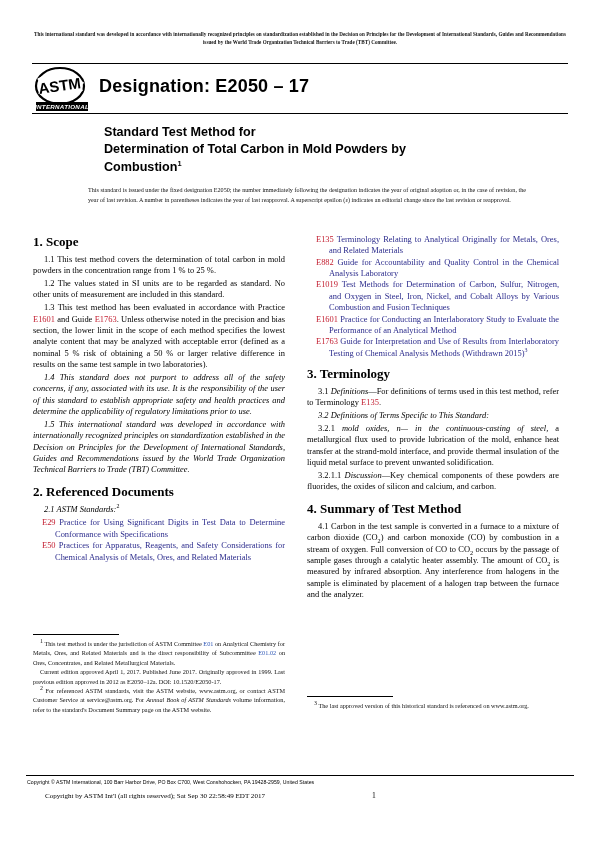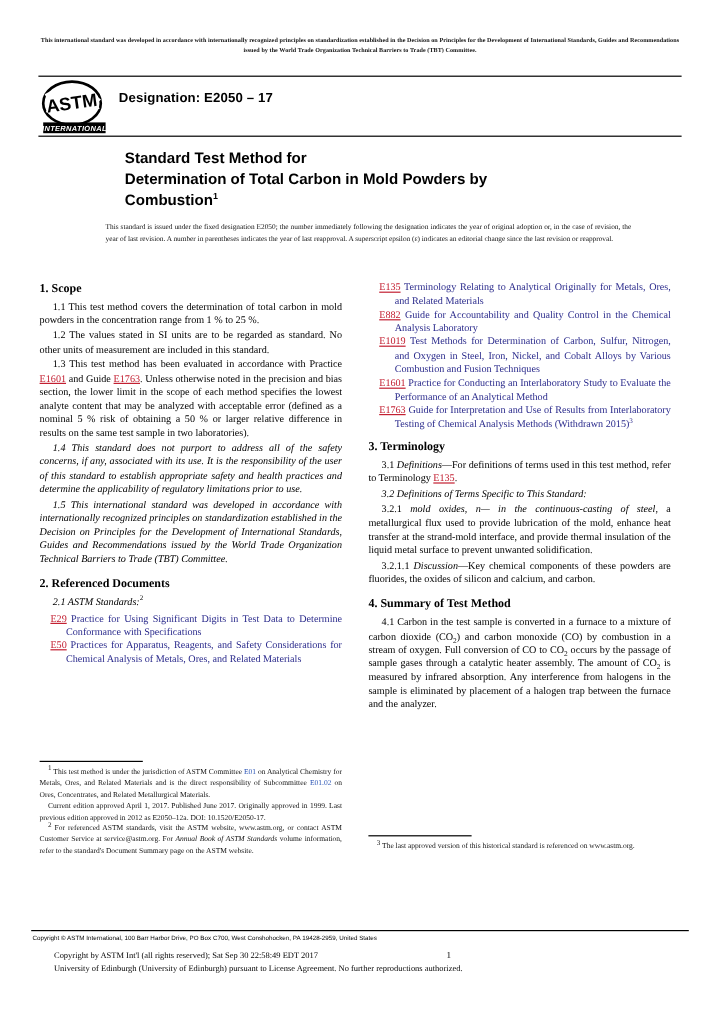--- a/index.html
+++ b/index.html
@@ -63,21 +63,21 @@
     height: 46px;
   }
   .logo-box svg { display:block; }
 
   .designation {
     position: absolute;
     left: 99px;
     top: 76px;
     font-family: "Liberation Sans", sans-serif;
     font-weight: bold;
-    font-size: 11px;
+    font-size: 18px;
     letter-spacing: 0.01em;
     color: #000;
   }
 
   
   .title {
     position: absolute;
     left: 104px;
     top: 124px;
     width: 472px;
@@ -114,21 +114,21 @@
     line-height: 1.345;
     text-align: justify;
     color: #000;
   }
   .col-left  { left: 33px; }
   .col-right { left: 307px; }
 
   h2.sec {
     font-family: "Liberation Serif", serif;
     font-weight: bold;
-    font-size: 10px;
+    font-size: 13px;
     margin: 0 0 3px 0;
     padding: 0;
     line-height: 1.3;
     text-align: left;
   }
   .sec-gap { height: 7px; }
 
   p.para {
     margin: 0 0 1.5px 0;
     text-indent: 11px;
@@ -143,21 +143,21 @@
     vertical-align: super;
     line-height: 0;
   }
   sub.sb {
     font-size: 6.2px;
     vertical-align: sub;
     line-height: 0;
   }
 
   
-  .lnk-code { color: #c32032; text-decoration: underline; }
+  .lnk-code { color: #c32032; }
   .lnk-desc { color: #2b2b8c; }
   .lnk-blue { color: #2b55b5; }
 
   
   ul.reflist {
     list-style: none;
     margin: 2px 0 0 0;
     padding: 0;
   }
   ul.reflist li {
@@ -326,18 +326,17 @@
     <div class="footnotes">
       <p><sup class="fn">3</sup><span> The last approved version of this historical standard is referenced on www.astm.org.</span></p>
     </div>
   </div>
 
   <div class="copyright-rule"></div>
   <div class="copyright">Copyright © ASTM International, 100 Barr Harbor Drive, PO Box C700, West Conshohocken, PA 19428-2959, United States</div>
 
   <div class="dl-block">
     <div>Copyright by ASTM Int'l (all rights reserved); Sat Sep 30 22:58:49 EDT 2017</div>
-    <div>University of Edinburgh (University of Edinburgh) pursuant to License Agreement. No further reproductions authorized.</div>
   </div>
 
   <div class="pageno">1</div>
 
 </div>
 
 </body></html>

